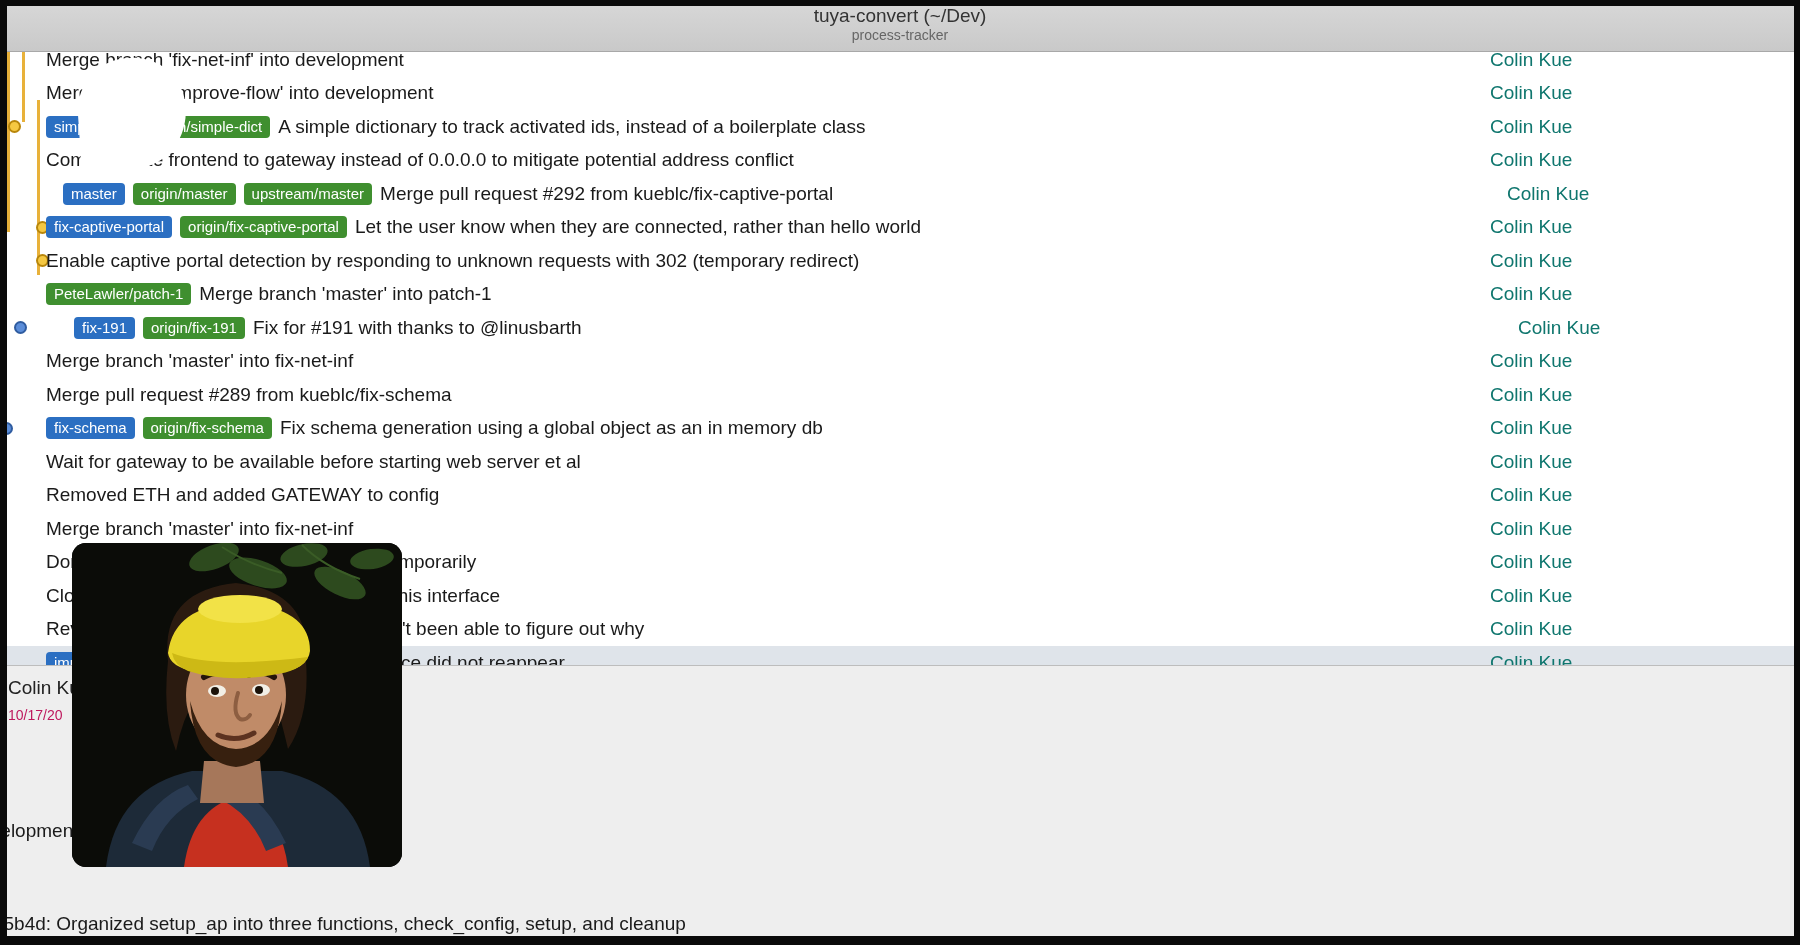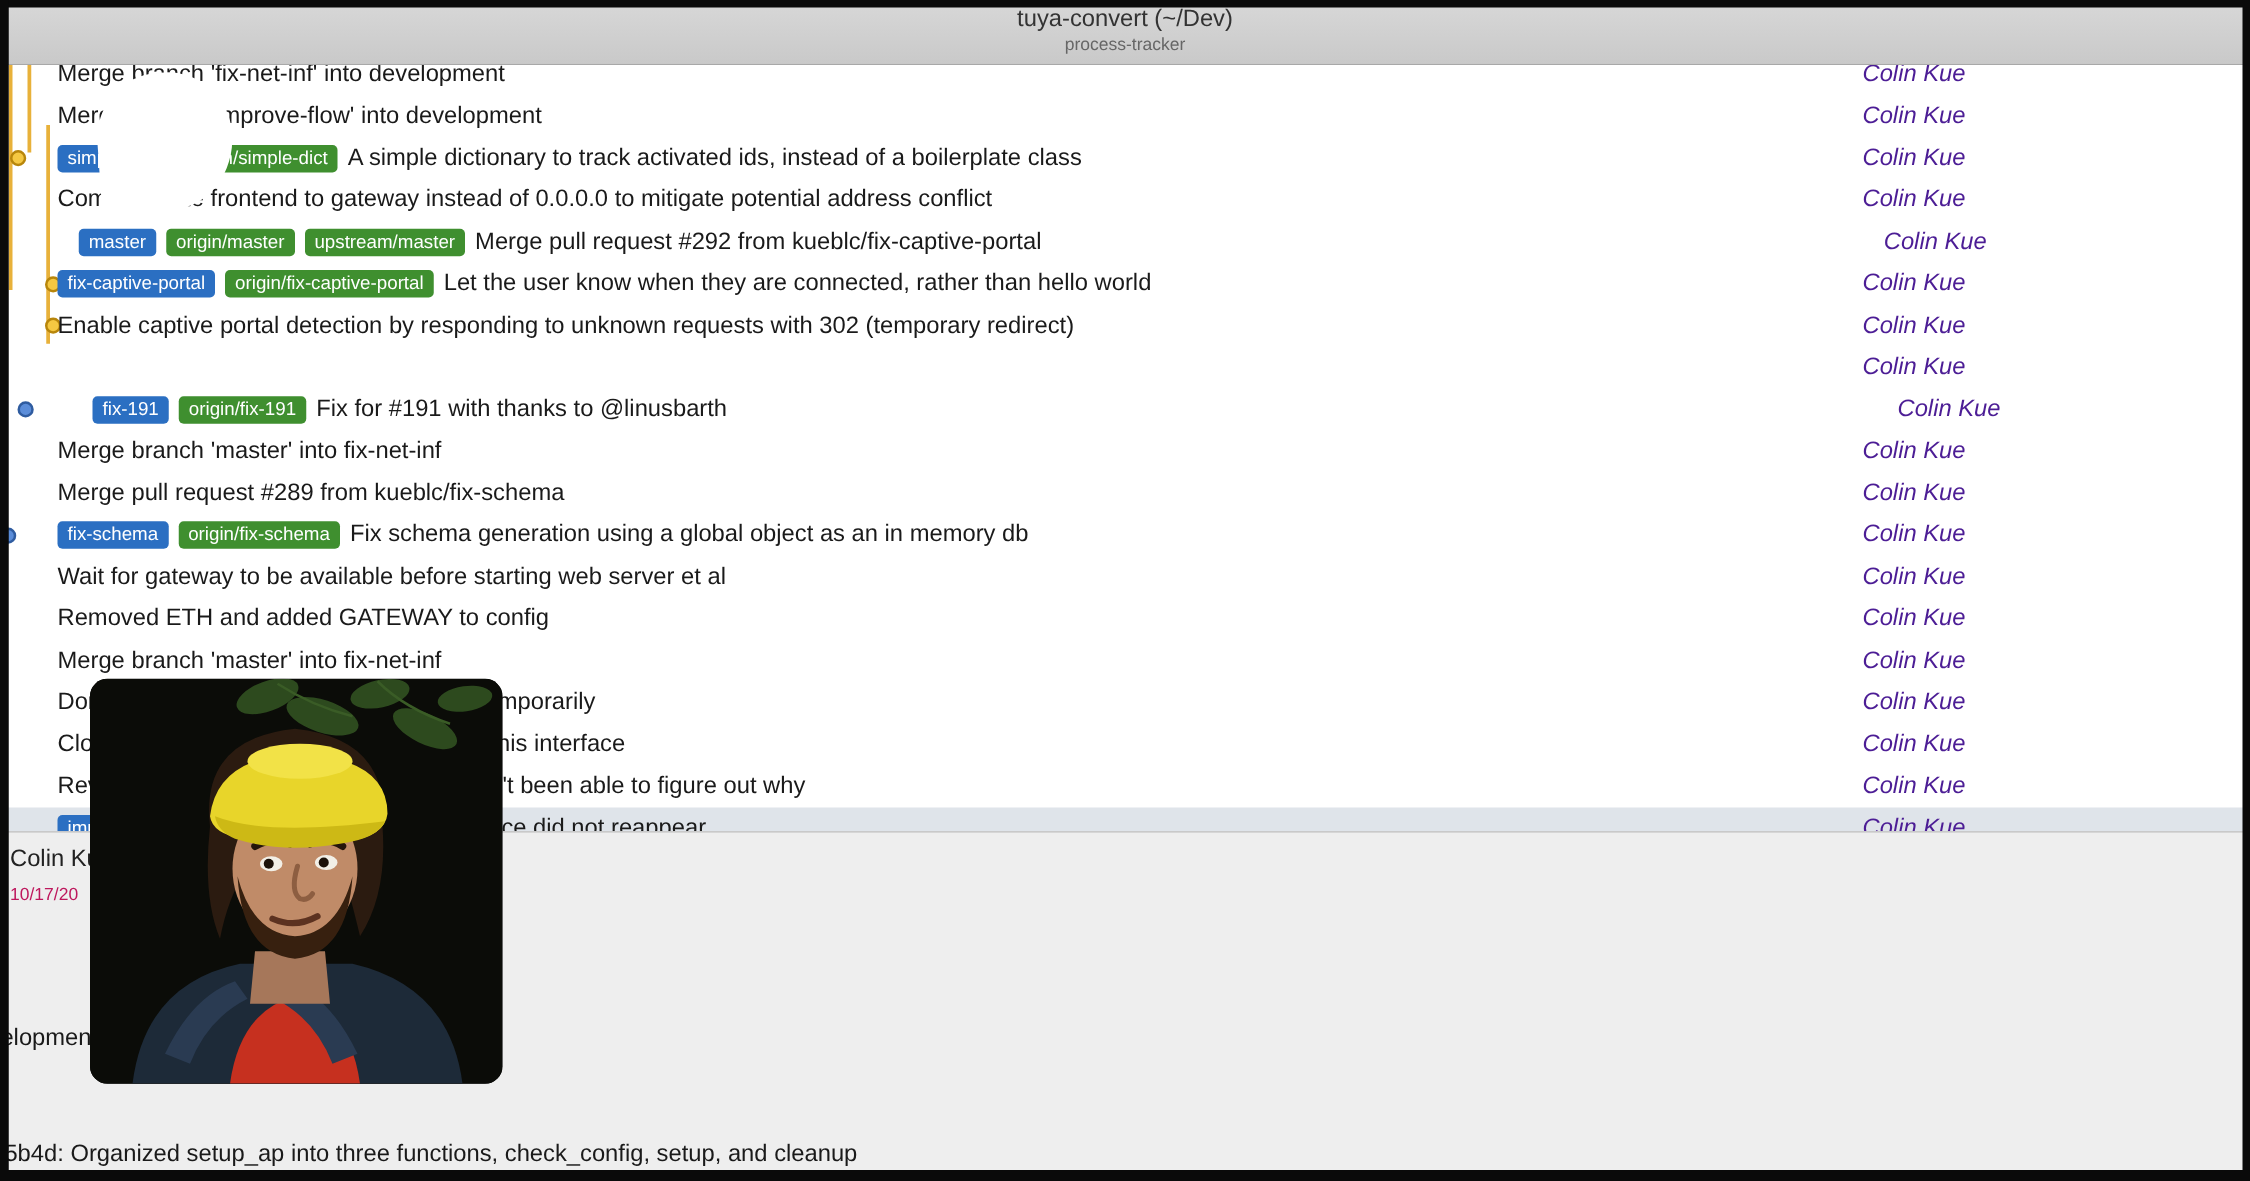--- a/index.html
+++ b/index.html
@@ -125,22 +125,21 @@
     color: #1a1a1a;
   }
   .row .author {
     position: absolute;
     left: 1490px;
     top: 0;
     height: 33.5px;
     display: flex;
     align-items: center;
     font-size: 19px;
-    color: #4c1d95;
-    font-style: italic;
+    color: #0f766e;
   }
 
   .ref {
     display: inline-block;
     padding: 2px 8px 3px 8px;
     border-radius: 4px;
     font-size: 15px;
     color: #fff;
     line-height: 17px;
     vertical-align: middle;
@@ -297,20 +296,24 @@
             </div>
             <div class="author">Colin Kue</div>
           </div>
           <div class="row" style="top: 192px;">
             <div class="msg-wrap">
               <span class="msg">Enable captive portal detection by responding to unknown requests with 302 (temporary redirect)</span>
             </div>
             <div class="author">Colin Kue</div>
           </div>
           <div class="row" style="top: 225.5px;">
+            <div class="msg-wrap">
+              <span class="ref remote">PeteLawler/patch-1</span>
+              <span class="msg">Merge branch 'master' into patch-1</span>
+            </div>
             <div class="author">Colin Kue</div>
           </div>
           <div class="row" style="top: 259px; margin-left: 28px;">
             <div class="msg-wrap">
               <span class="ref local">fix-191</span>
               <span class="ref remote">origin/fix-191</span>
               <span class="msg">Fix for #191 with thanks to @linusbarth</span>
             </div>
             <div class="author">Colin Kue</div>
           </div>

